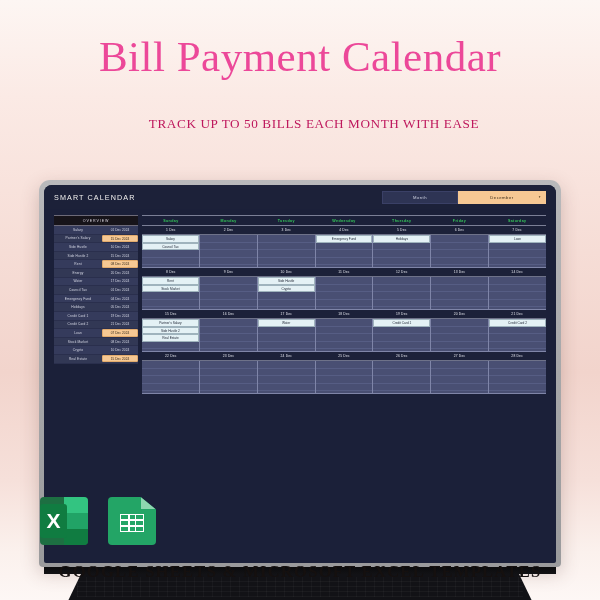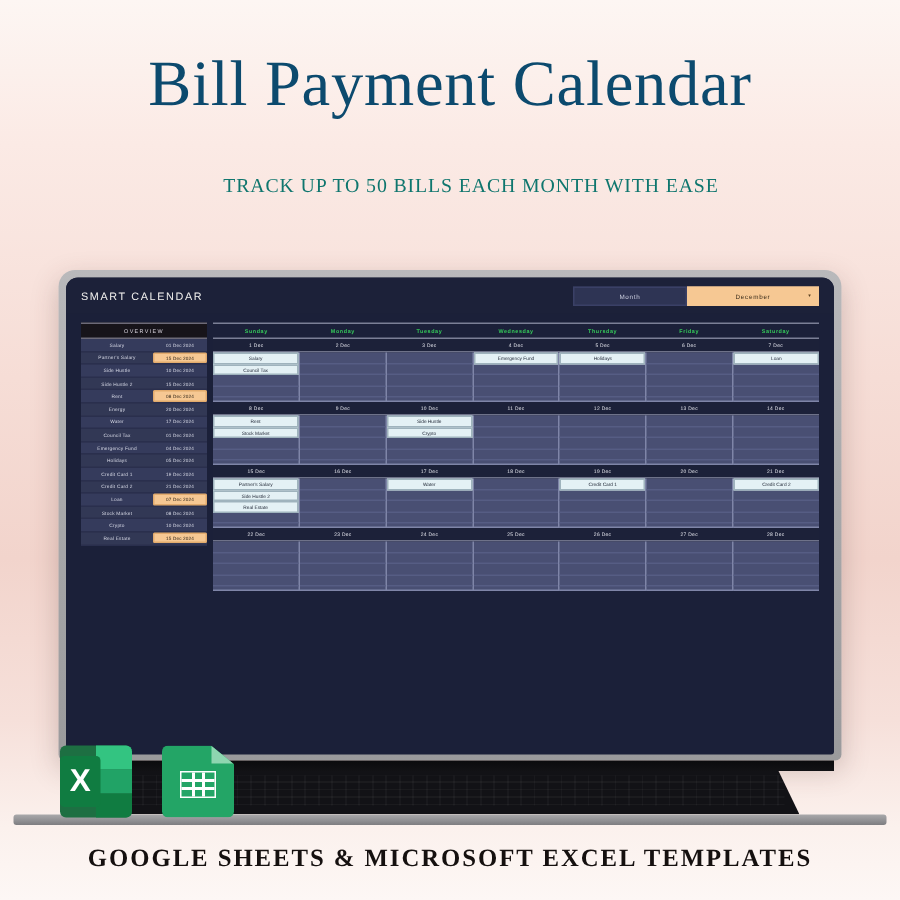--- a/index.html
+++ b/index.html
@@ -11,45 +11,45 @@
        #f2d4cc 62%, #f6e0da 80%, #fbf1ed 92%, #fdf7f5 100%);
     position: relative;
   }
 
   
   .promo { text-align: center; padding-top: 34px; }
   .promo-title {
     font-family: "Liberation Serif", serif;
     font-size: 43px;
     font-weight: 400;
-    color: #0c4a6e;
+    color: #ec4899;
     letter-spacing: 0.5px;
     line-height: 1.05;
   }
   .promo-sub {
     font-family: "Liberation Serif", serif;
     font-size: 13.2px;
-    color: #0f766e;
+    color: #be185d;
     letter-spacing: 0.6px;
     margin-top: 37px;
     margin-left: 28px;
   }
 
   
   .laptop { position: absolute; left: 39px; top: 180px; width: 522px; }
   .lid {
     background: linear-gradient(180deg,#b9b9bb 0%, #a7a7a9 50%, #9a9a9c 100%);
     border-radius: 11px 11px 4px 4px;
     padding: 5px 5px 4px 5px;
     box-shadow: 0 6px 18px rgba(90,60,55,.25);
   }
   .screen {
     background: #1b2039;
     border-radius: 8px 8px 2px 2px;
-    height: 318px;
+    height: 378px;
     overflow: hidden;
     position: relative;
     display: flex;
     flex-direction: column;
   }
 
   
   .app-head {
     height: 24px;
     flex: 0 0 24px;

